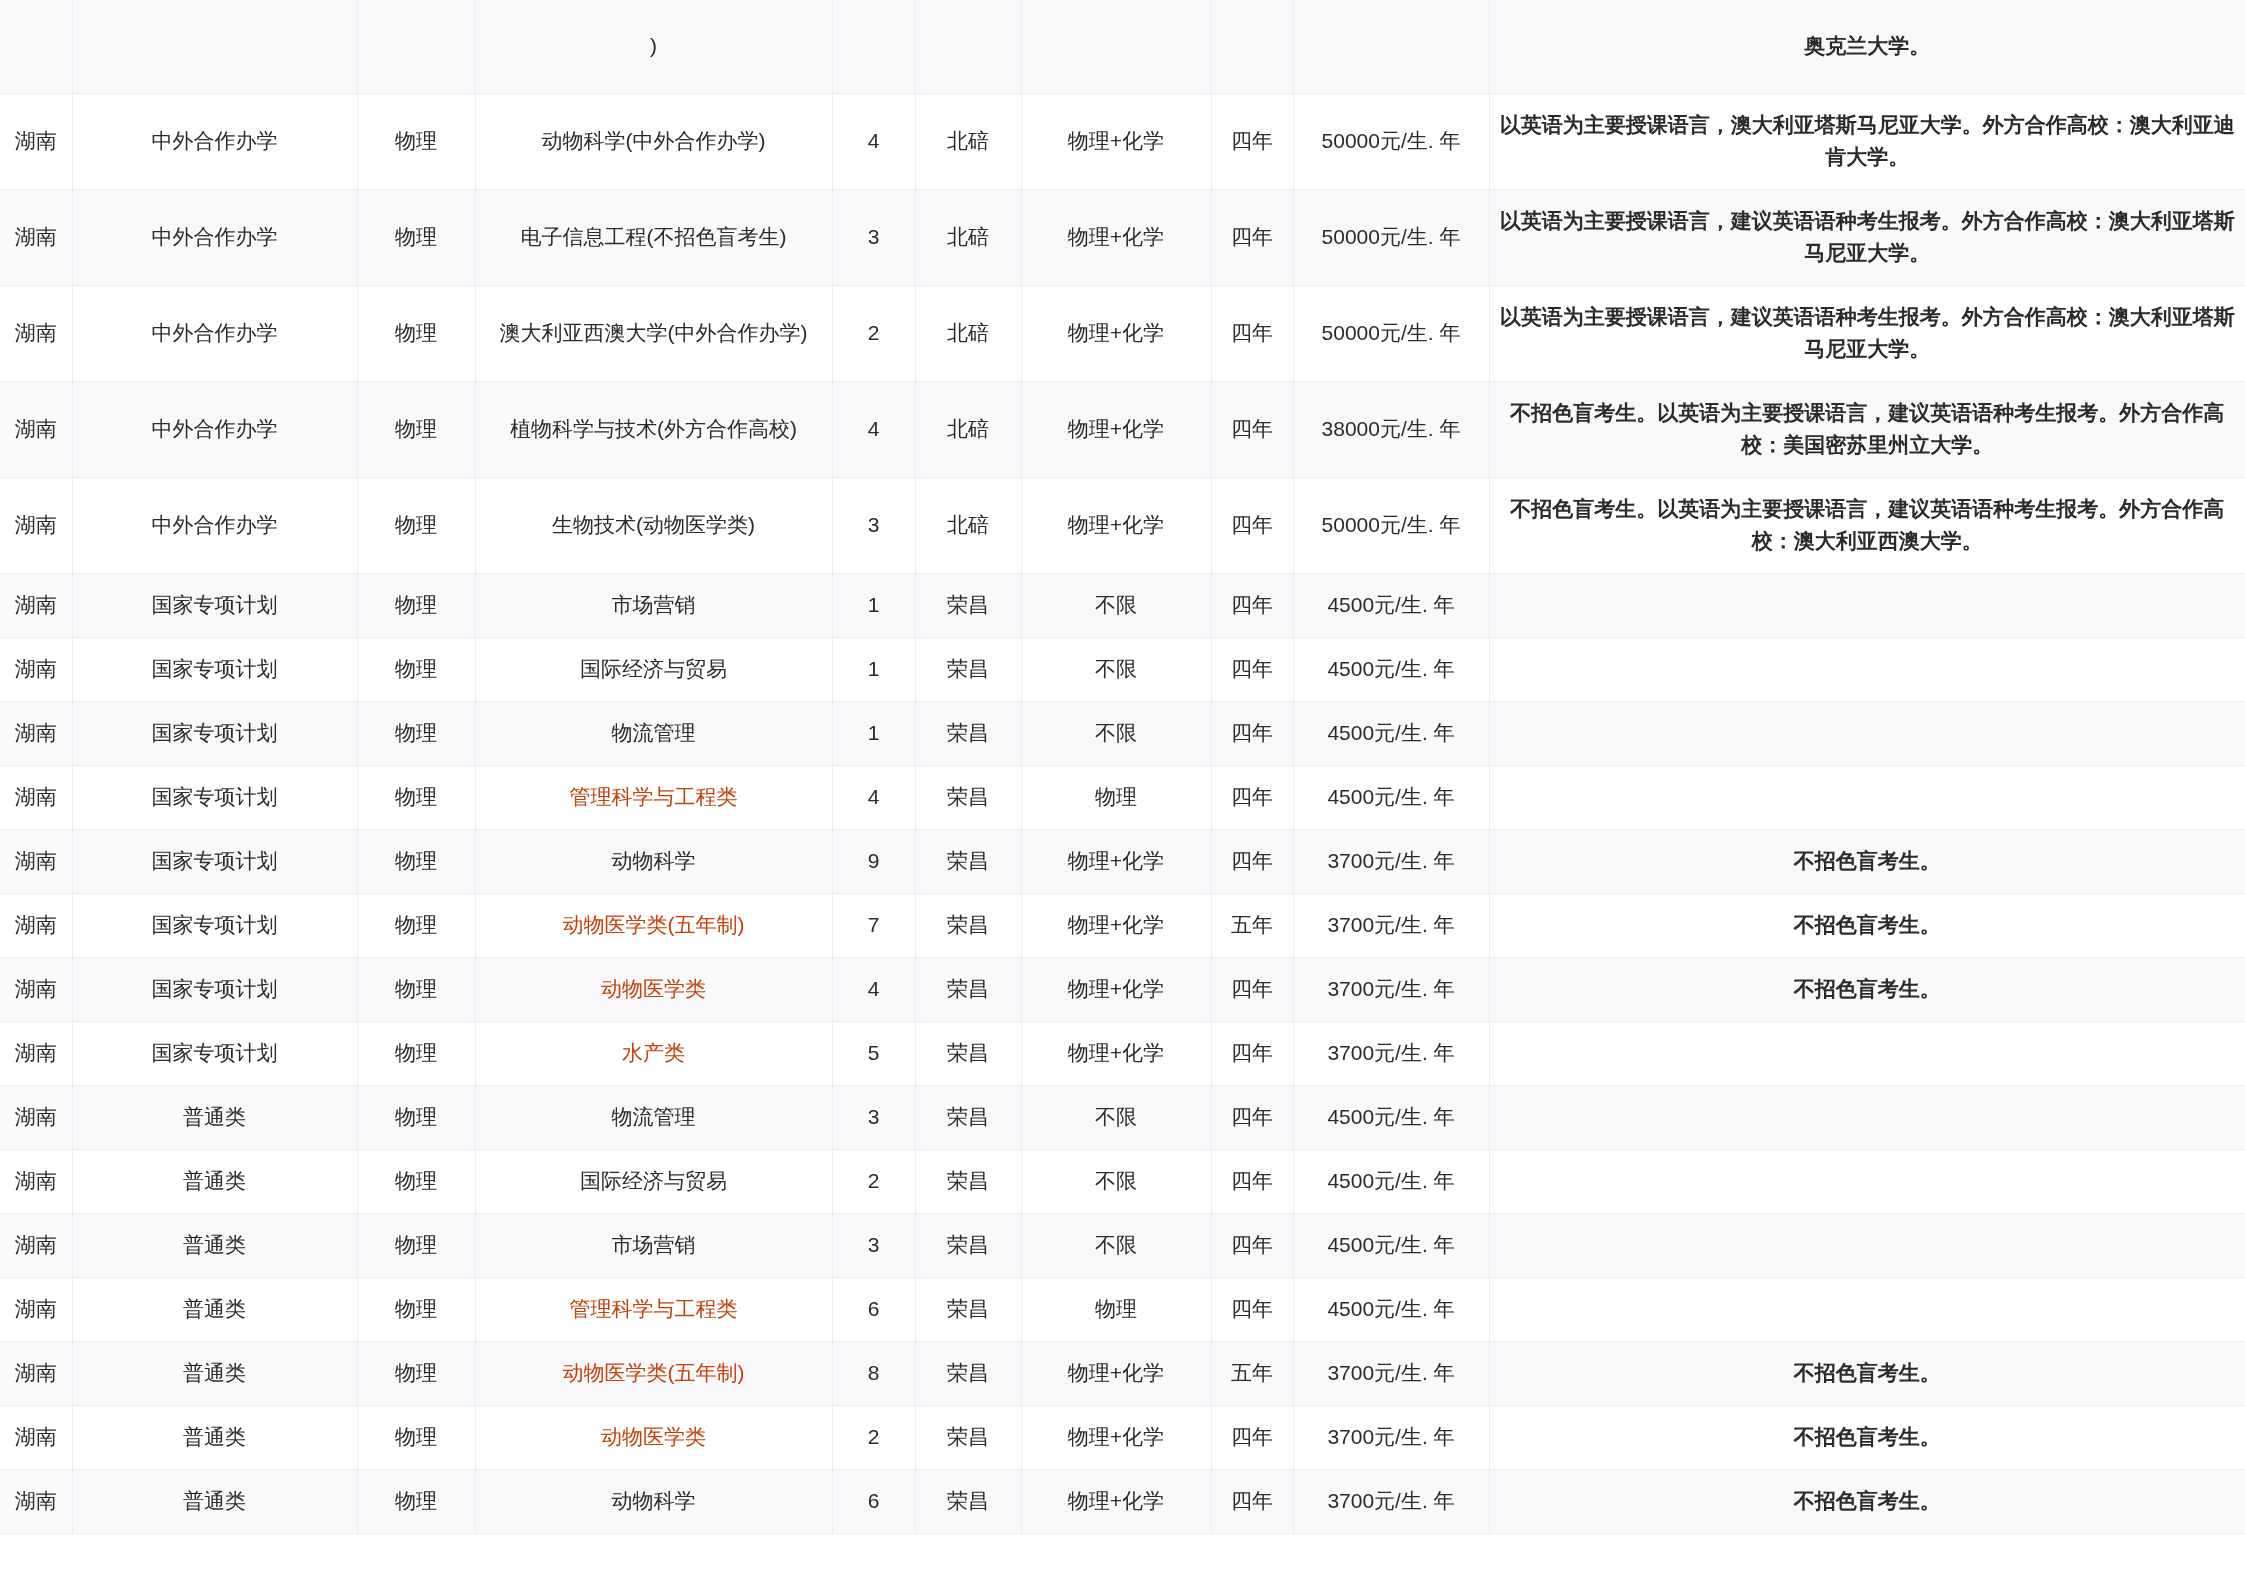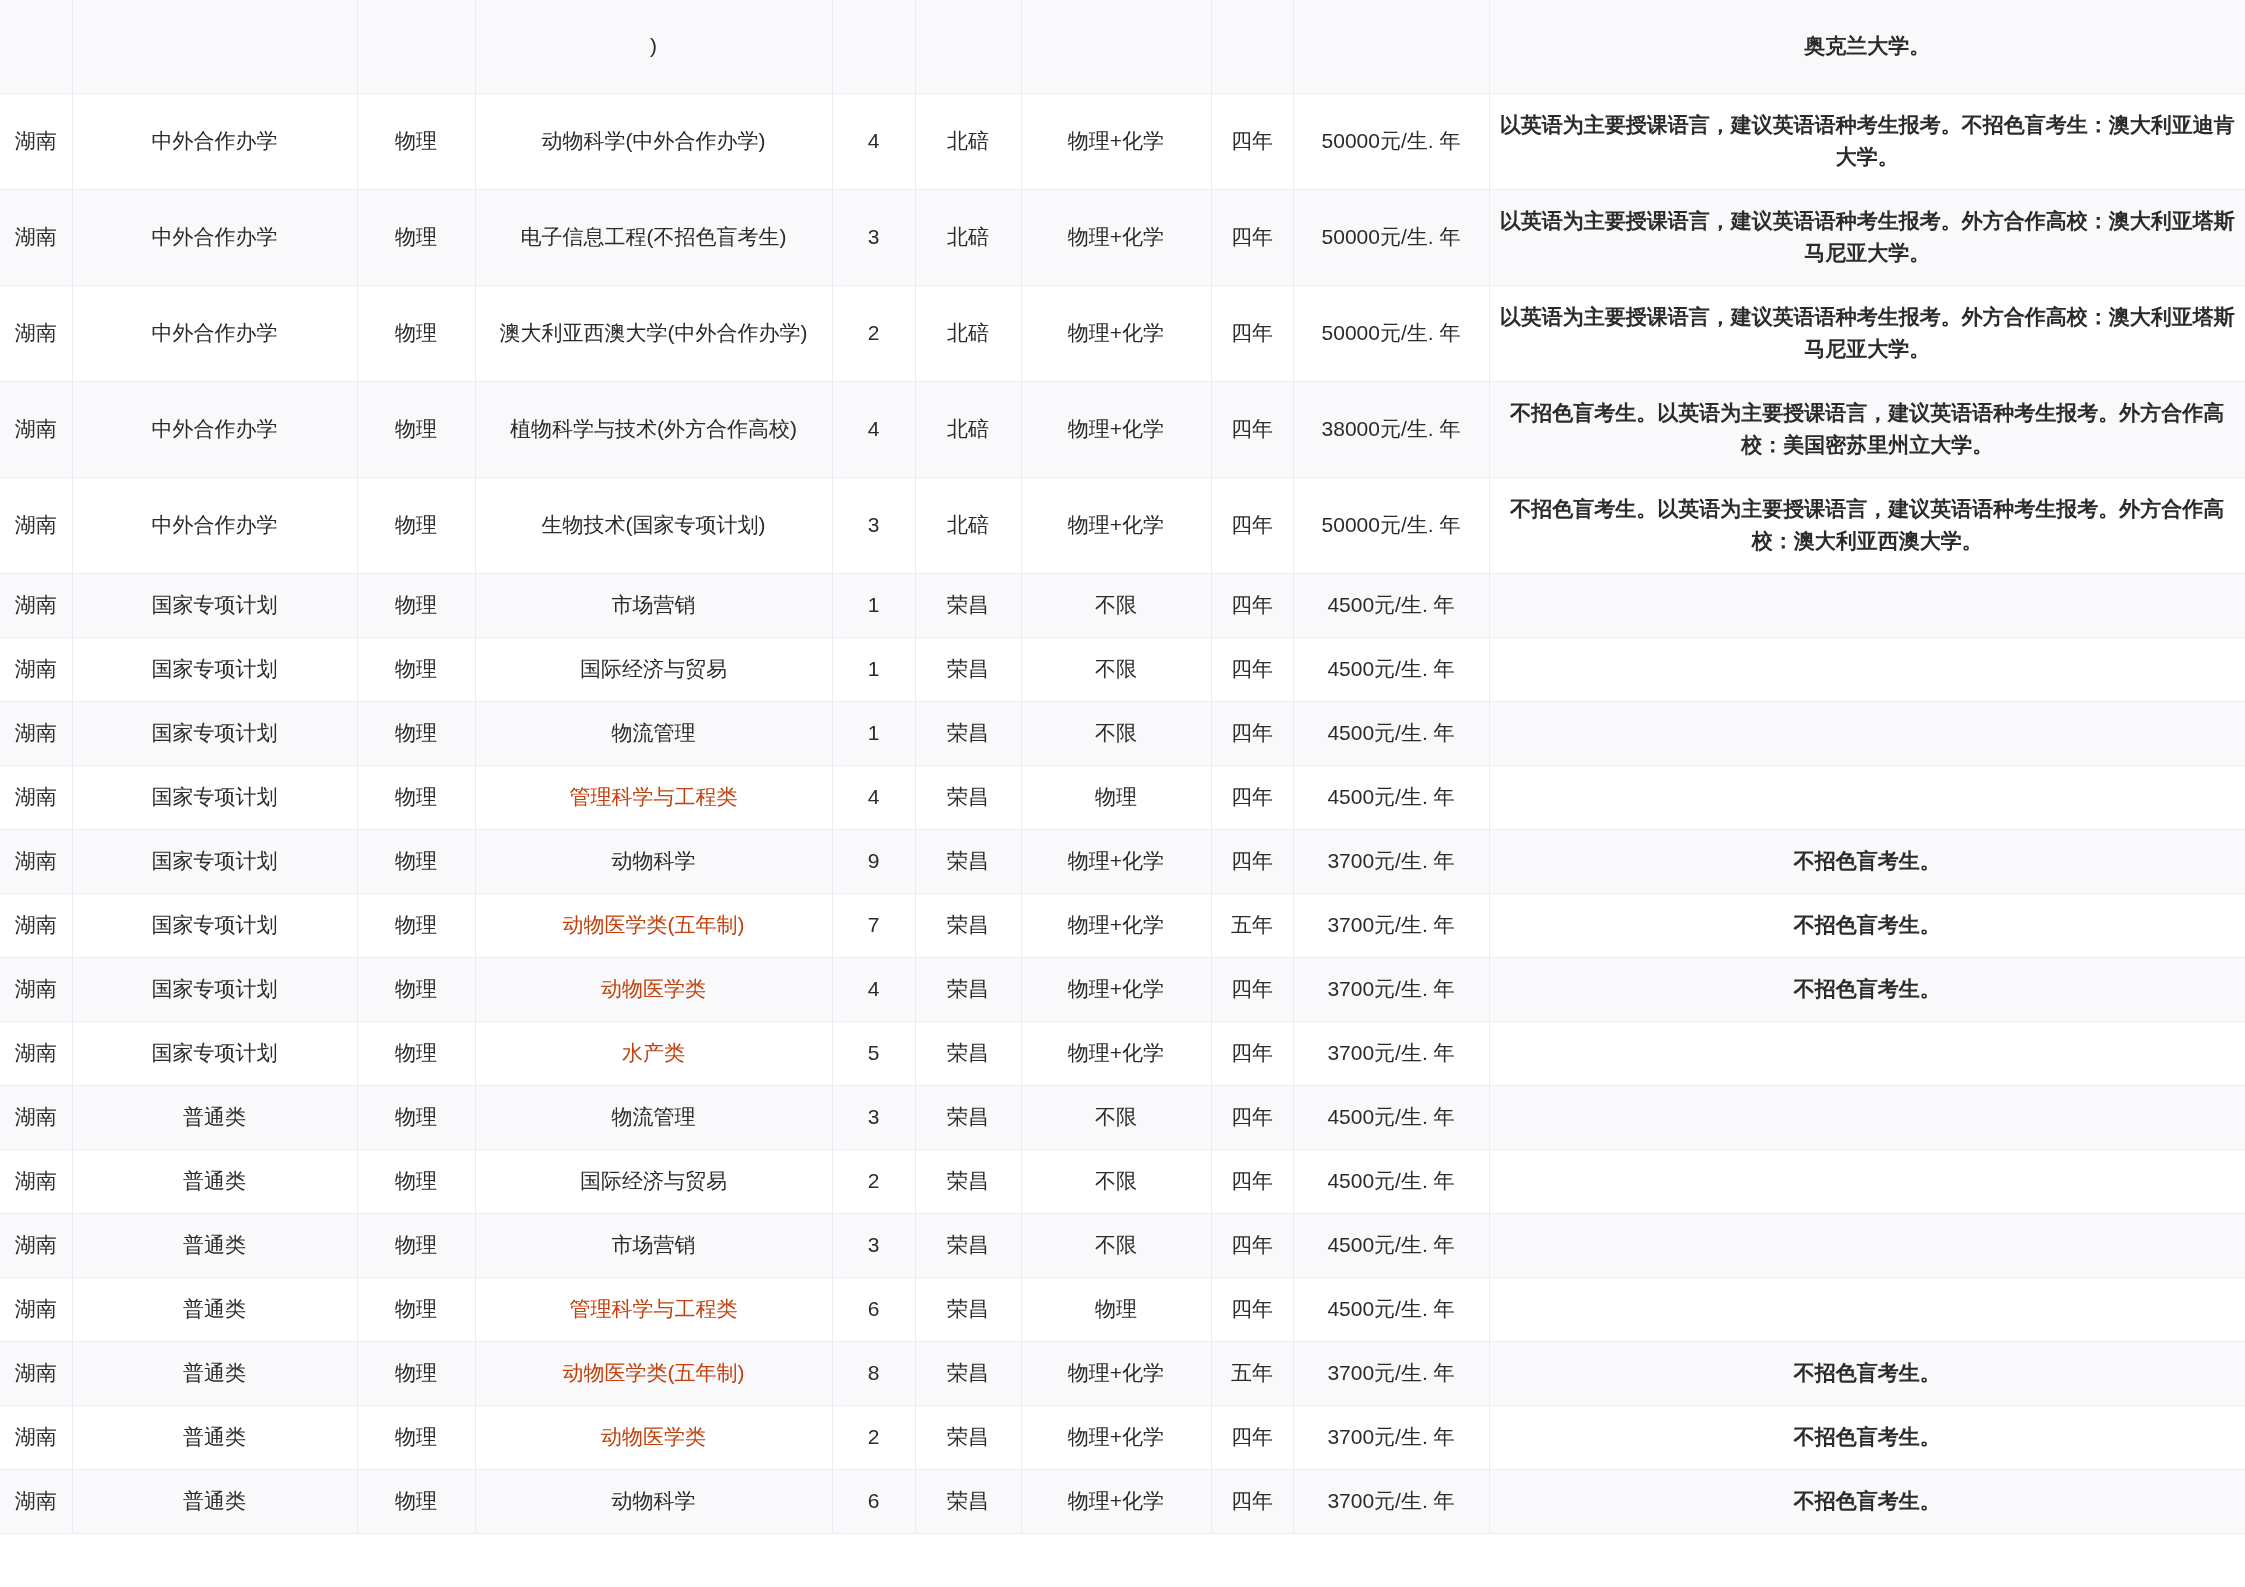--- a/index.html
+++ b/index.html
@@ -71,21 +71,21 @@
       <tr class="tall">
         <td>湖南</td>
         <td>中外合作办学</td>
         <td>物理</td>
         <td>动物科学(中外合作办学)</td>
         <td>4</td>
         <td>北碚</td>
         <td>物理+化学</td>
         <td>四年</td>
         <td>50000元/生. 年</td>
-        <td>以英语为主要授课语言，建议英语语种考生报考。不招色盲考生：澳大利亚迪肯大学。</td>
+        <td>以英语为主要授课语言，澳大利亚塔斯马尼亚大学。外方合作高校：澳大利亚迪肯大学。</td>
       </tr>
       <tr class="shaded tall">
         <td>湖南</td>
         <td>中外合作办学</td>
         <td>物理</td>
         <td>电子信息工程(不招色盲考生)</td>
         <td>3</td>
         <td>北碚</td>
         <td>物理+化学</td>
         <td>四年</td>
@@ -113,21 +113,21 @@
         <td>北碚</td>
         <td>物理+化学</td>
         <td>四年</td>
         <td>38000元/生. 年</td>
         <td>不招色盲考生。以英语为主要授课语言，建议英语语种考生报考。外方合作高校：美国密苏里州立大学。</td>
       </tr>
       <tr class="tall">
         <td>湖南</td>
         <td>中外合作办学</td>
         <td>物理</td>
-        <td>生物技术(国家专项计划)</td>
+        <td>生物技术(动物医学类)</td>
         <td>3</td>
         <td>北碚</td>
         <td>物理+化学</td>
         <td>四年</td>
         <td>50000元/生. 年</td>
         <td>不招色盲考生。以英语为主要授课语言，建议英语语种考生报考。外方合作高校：澳大利亚西澳大学。</td>
       </tr>
       <tr class="shaded">
         <td>湖南</td>
         <td>国家专项计划</td>

